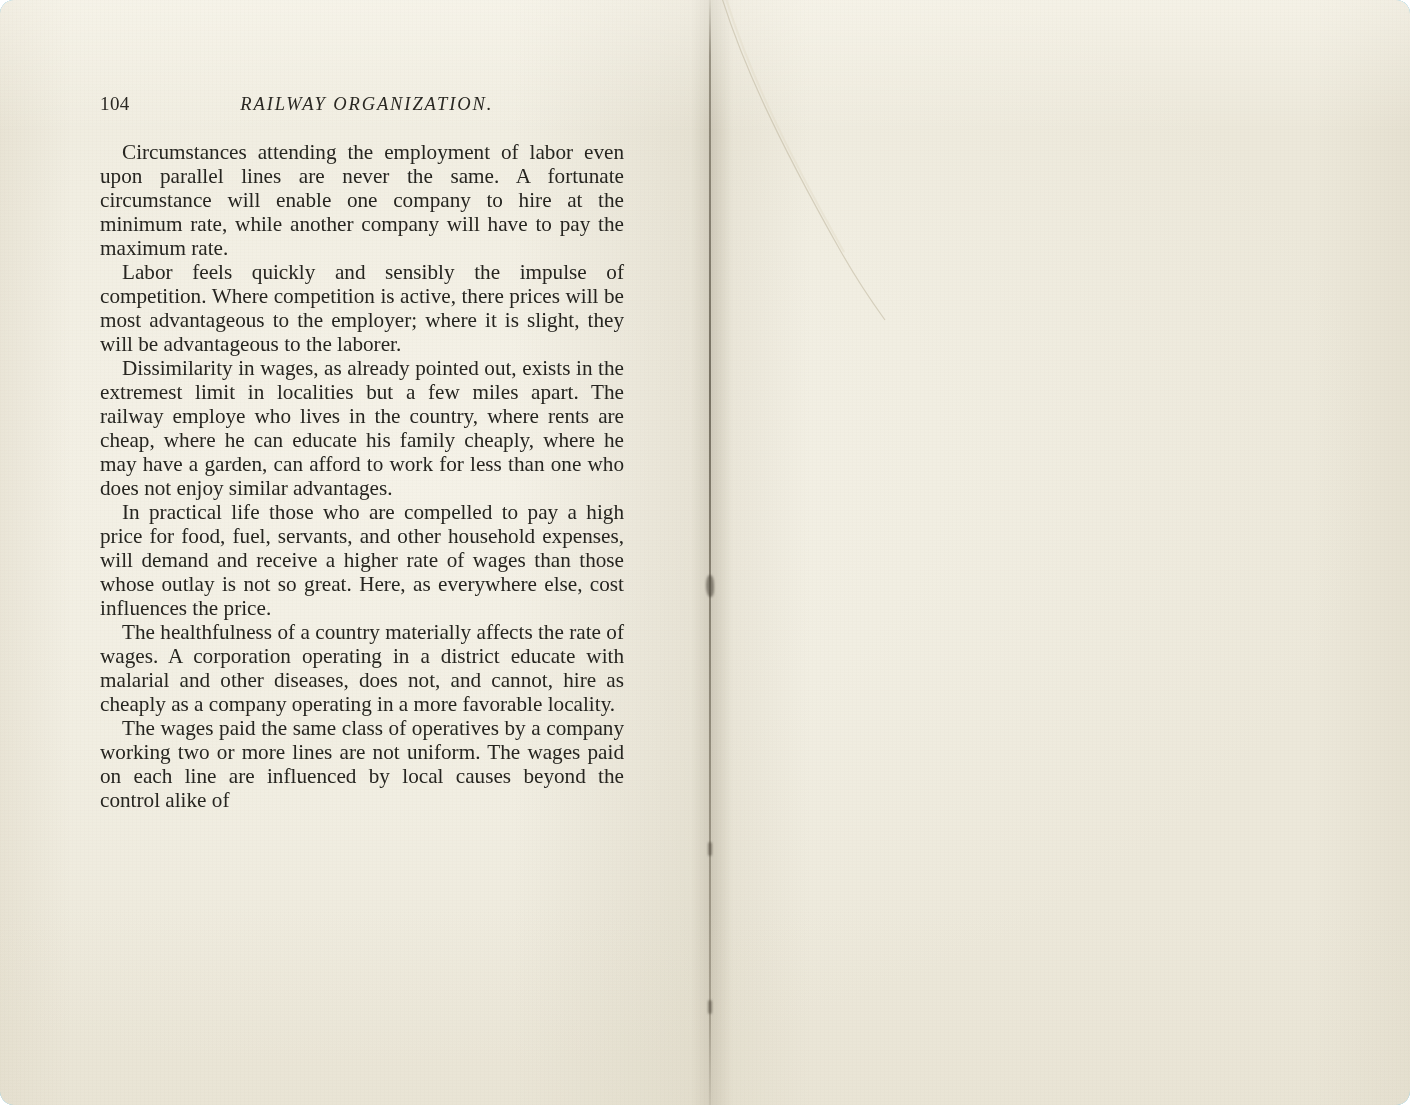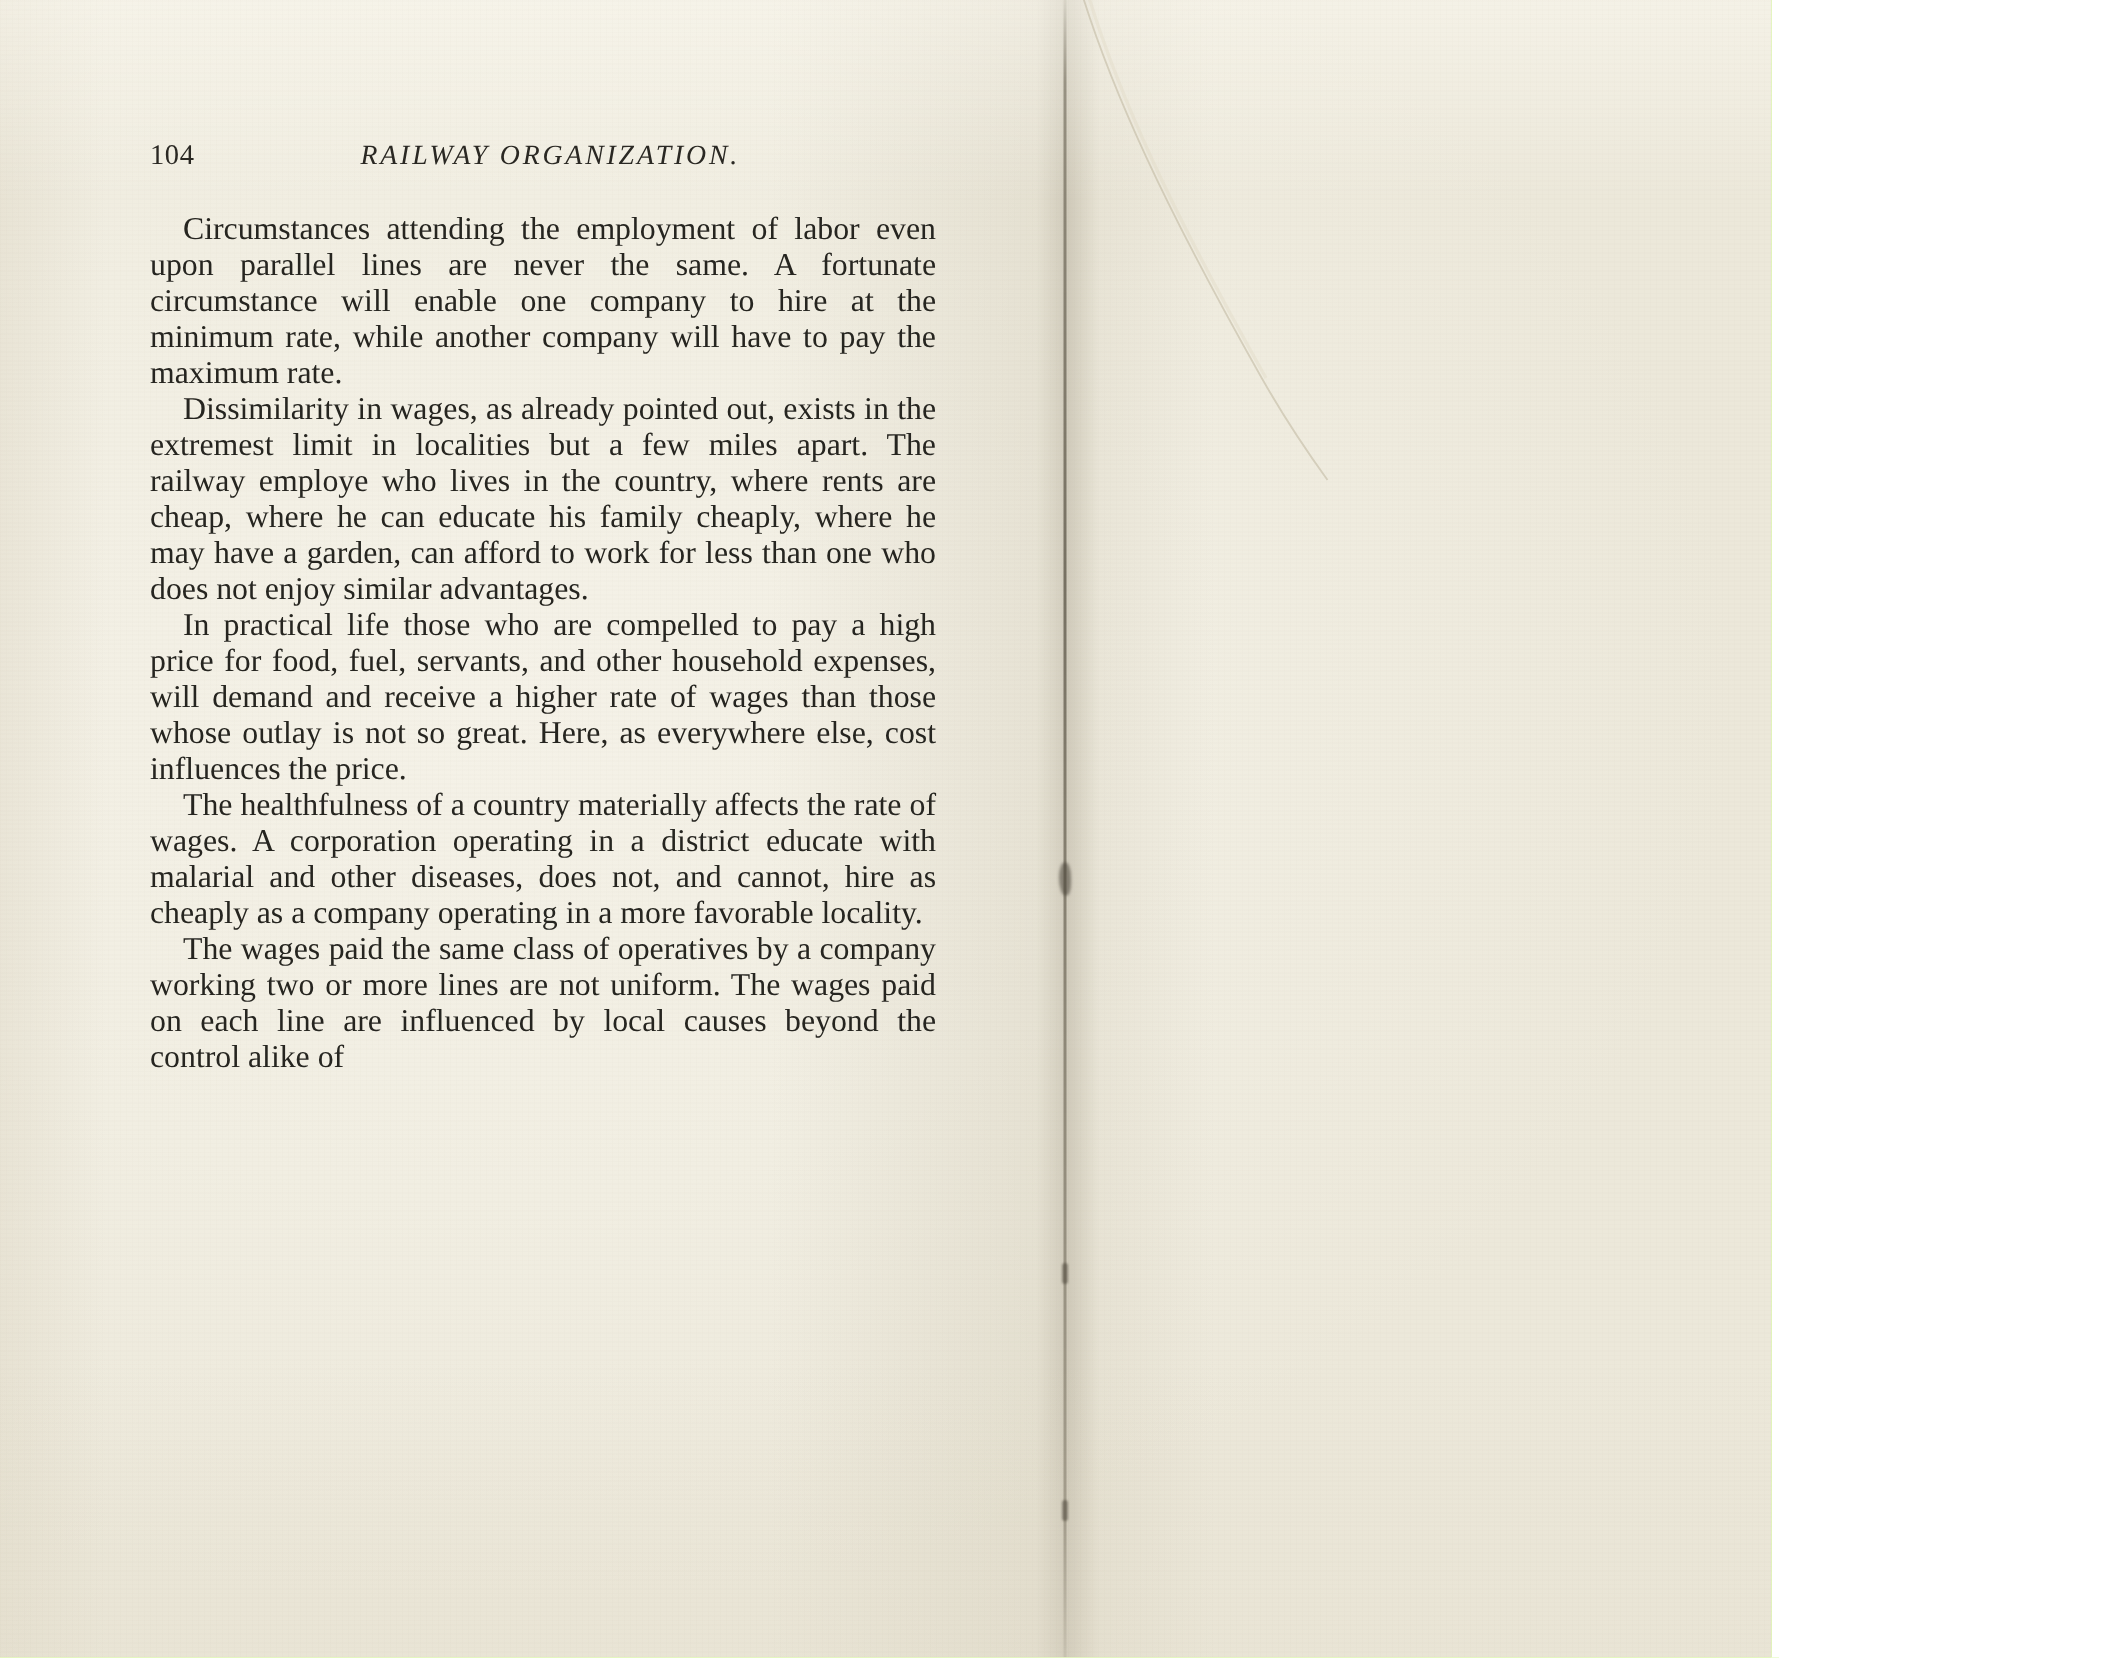--- a/index.html
+++ b/index.html
@@ -2,25 +2,26 @@
 <html><head>
 <meta charset="utf-8">
 <style>
   html, body {
     margin: 0;
     padding: 0;
     background: #ffffff;
   }
   #spread {
     position: relative;
-    width: 1181px;
+    width: 1410px;
     height: 1105px;
     overflow: hidden;
-    background: #bef264;
+    background: #0ea5e9;
     font-family: "Liberation Serif", "DejaVu Serif", serif;
+    border-radius: 14px;
   }
 
   
   .paper-base {
     position: absolute;
     inset: 0;
     background:
       radial-gradient(ellipse 70% 55% at 28% 42%, #f5f2e8 0%, #f1eee2 55%, #ecE8da 100%);
   }
   .paper-left-shade {
@@ -181,20 +182,21 @@
   <div class="page page-left">
 
     <div class="running-head rh-left">
       <span class="folio">104</span>
       <span class="rh-title">RAILWAY ORGANIZATION.</span>
       <span style="width:1px"></span>
     </div>
 
     <div class="textblock tb-left">
       <p>Circumstances attending the employment of labor even upon parallel lines are never the same. A fortunate circumstance will enable one company to hire at the minimum rate, while another company will have to pay the maximum rate.</p>
+      <p>Labor feels quickly and sensibly the impulse of competition. Where competition is active, there prices will be most advantageous to the employer; where it is slight, they will be advantageous to the laborer.</p>
       <p>Dissimilarity in wages, as already pointed out, exists in the extremest limit in localities but a few miles apart. The railway employe who lives in the country, where rents are cheap, where he can educate his family cheaply, where he may have a garden, can afford to work for less than one who does not enjoy similar advantages.</p>
       <p>In practical life those who are compelled to pay a high price for food, fuel, servants, and other household expenses, will demand and receive a higher rate of wages than those whose outlay is not so great. Here, as everywhere else, cost influences the price.</p>
       <p>The healthfulness of a country materially affects the rate of wages. A corporation operating in a district educate with malarial and other diseases, does not, and cannot, hire as cheaply as a company operating in a more favorable locality.</p>
       <p>The wages paid the same class of operatives by a company working two or more lines are not uniform. The wages paid on each line are influenced by local causes beyond the control alike of</p>
     </div>
   </div>
 
   <div class="page page-right">
 
     <div class="running-head rh-right">

